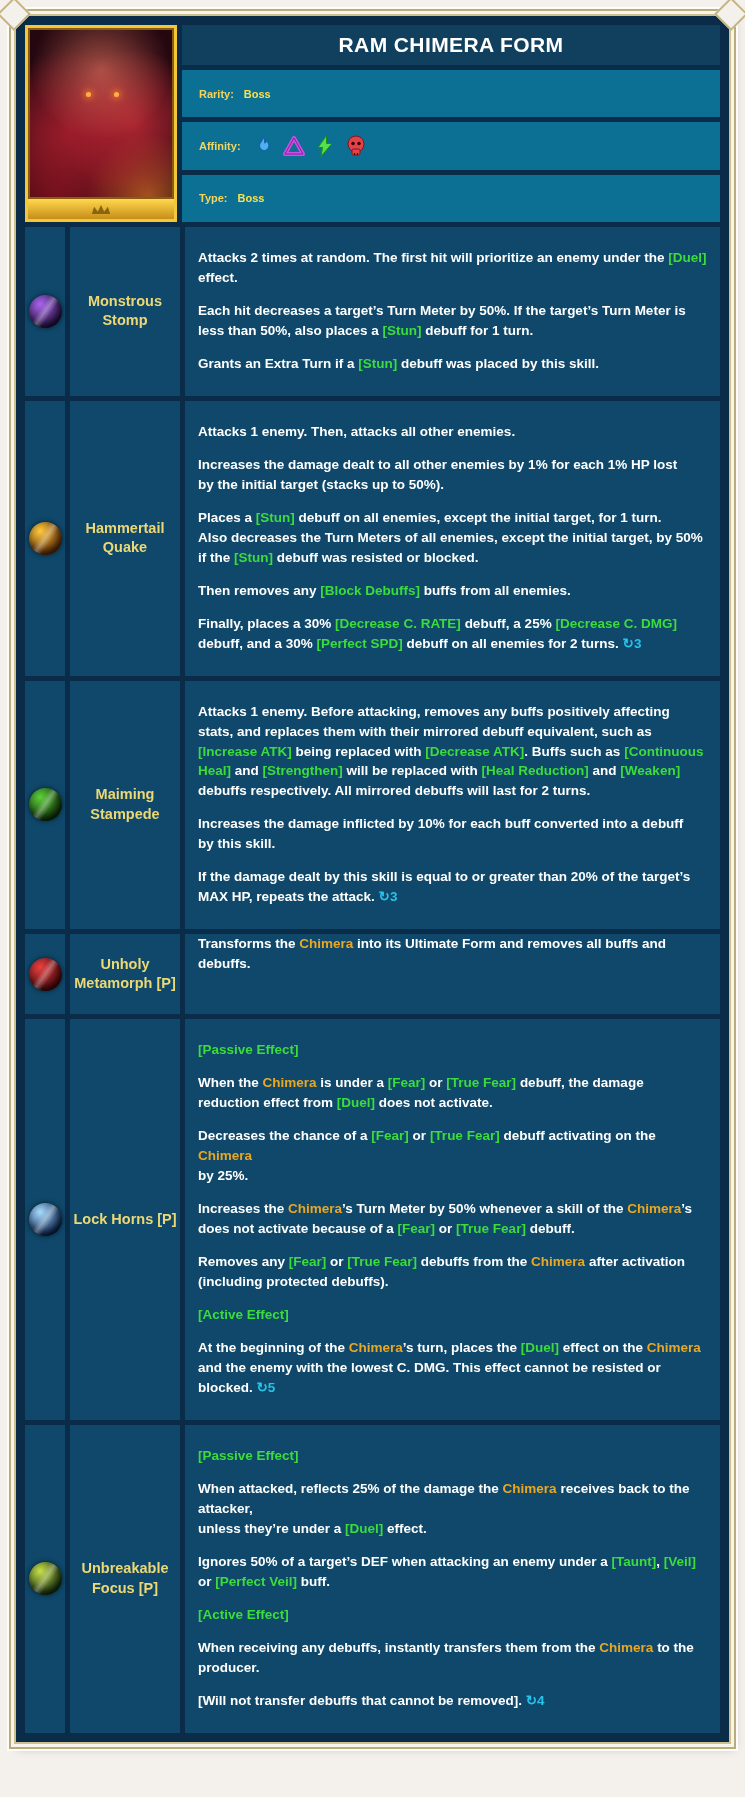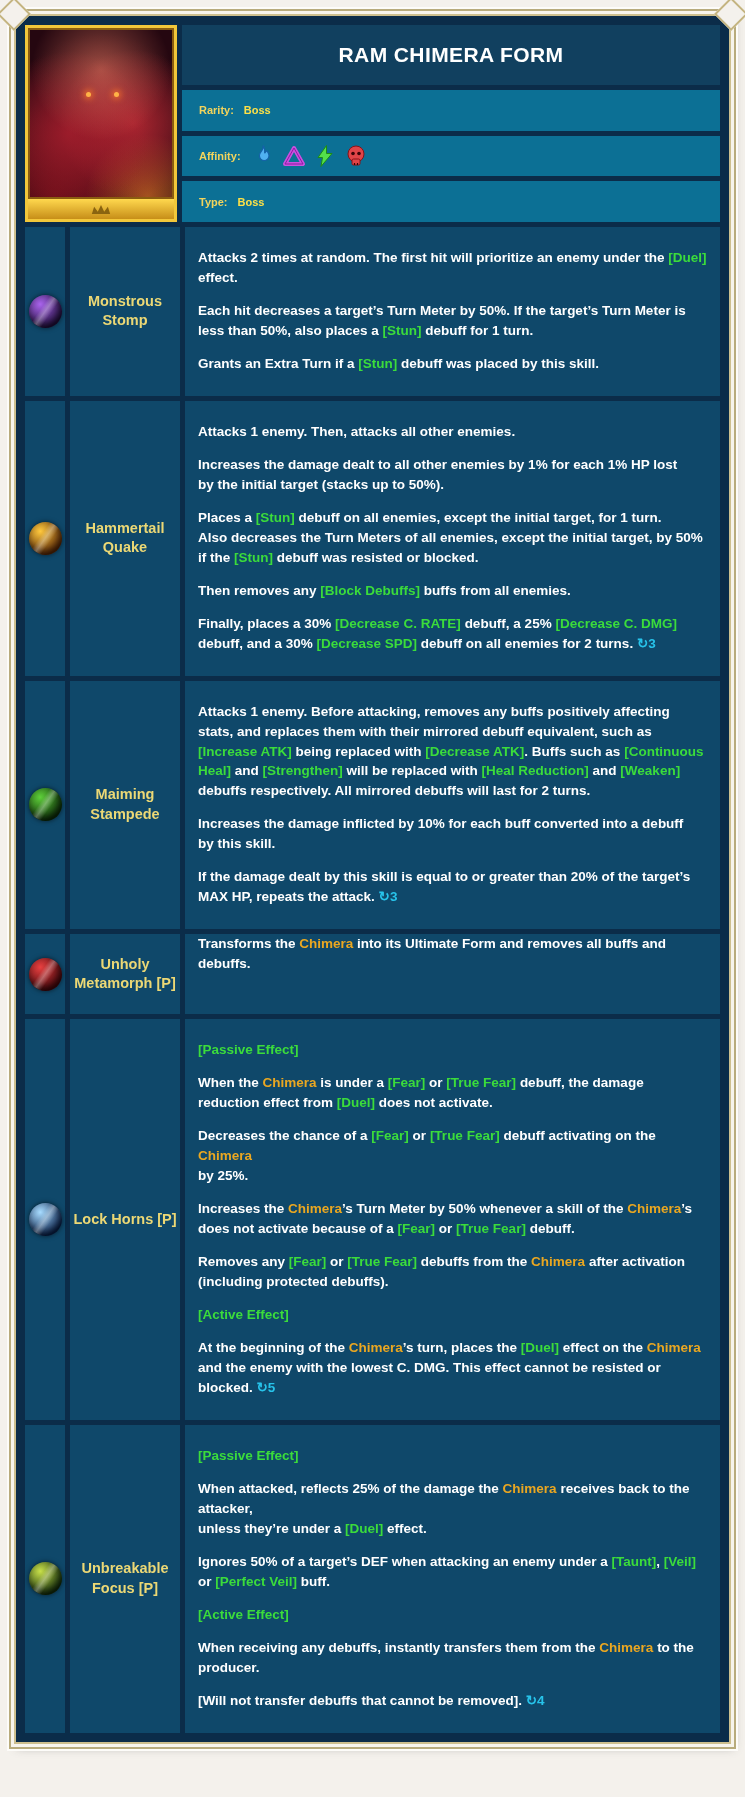--- a/index.html
+++ b/index.html
@@ -53,21 +53,21 @@
   }
   .portrait .eye.l { left: 58px; } .portrait .eye.r { left: 86px; }
   .portrait-bar {
     position: absolute; left: 0; right: 0; bottom: 0; height: 22px;
     background: linear-gradient(#ffd84e, #c78e18);
     border-top: 2px solid #8a5c10;
     display: flex; align-items: center; justify-content: center;
   }
   .header-right { flex: 1; display: flex; flex-direction: column; gap: 5px; }
   .title-band {
-    height: 60px; background: #11405f;
+    height: 40px; background: #11405f;
     display: flex; align-items: center; justify-content: center;
     color: #fff; font-size: 21px; font-weight: bold; letter-spacing: .4px;
   }
   .info-band {
     flex: 1; background: var(--band-teal, #0c7095);
     display: flex; align-items: center; padding: 0 0 0 17px;
     font-size: 11px; font-weight: bold;
   }
   .info-label { color: var(--label-yellow, #f3d45c); margin-right: 10px; }
   .info-value { color: #fde047; }
@@ -183,21 +183,21 @@
         <div class="skill-row">
           <div class="cell icon-cell">
             <div class="skill-icon" style="background: radial-gradient(circle at 34% 28%, rgb(255, 201, 62), rgb(94, 42, 6) 74%);"></div>
           </div>
           <div class="cell name-cell">Hammertail Quake</div>
           <div class="cell desc-cell">
             <p>Attacks 1 enemy. Then, attacks all other enemies.</p>
             <p>Increases the damage dealt to all other enemies by 1% for each 1% HP lost<br>by the initial target (stacks up to 50%).</p>
             <p>Places a <span class="g">[Stun]</span> debuff on all enemies, except the initial target, for 1 turn.<br>Also decreases the Turn Meters of all enemies, except the initial target, by 50% if the <span class="g">[Stun]</span> debuff was resisted or blocked.</p>
             <p>Then removes any <span class="g">[Block Debuffs]</span> buffs from all enemies.</p>
-            <p>Finally, places a 30% <span class="g">[Decrease C. RATE]</span> debuff, a 25% <span class="g">[Decrease C. DMG]</span> debuff, and a 30% <span class="g">[Decrease SPD]</span> debuff on all enemies for 2 turns. <span class="cd">↻3</span></p>
+            <p>Finally, places a 30% <span class="g">[Decrease C. RATE]</span> debuff, a 25% <span class="g">[Decrease C. DMG]</span> debuff, and a 30% <span class="g">[Perfect SPD]</span> debuff on all enemies for 2 turns. <span class="cd">↻3</span></p>
           </div>
         </div>
         <div class="skill-row">
           <div class="cell icon-cell">
             <div class="skill-icon" style="background: radial-gradient(circle at 34% 28%, rgb(94, 207, 58), rgb(13, 46, 8) 74%);"></div>
           </div>
           <div class="cell name-cell">Maiming Stampede</div>
           <div class="cell desc-cell">
             <p>Attacks 1 enemy. Before attacking, removes any buffs positively affecting stats, and replaces them with their mirrored debuff equivalent, such as <span class="g">[Increase ATK]</span> being replaced with <span class="g">[Decrease ATK]</span>. Buffs such as <span class="g">[Continuous Heal]</span> and <span class="g">[Strengthen]</span> will be replaced with <span class="g">[Heal Reduction]</span> and <span class="g">[Weaken]</span> debuffs respectively. All mirrored debuffs will last for 2 turns.</p>
             <p>Increases the damage inflicted by 10% for each buff converted into a debuff<br>by this skill.</p>

